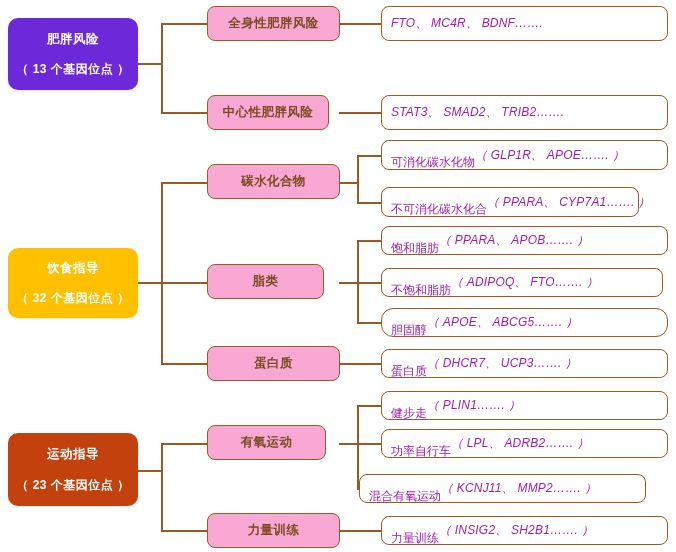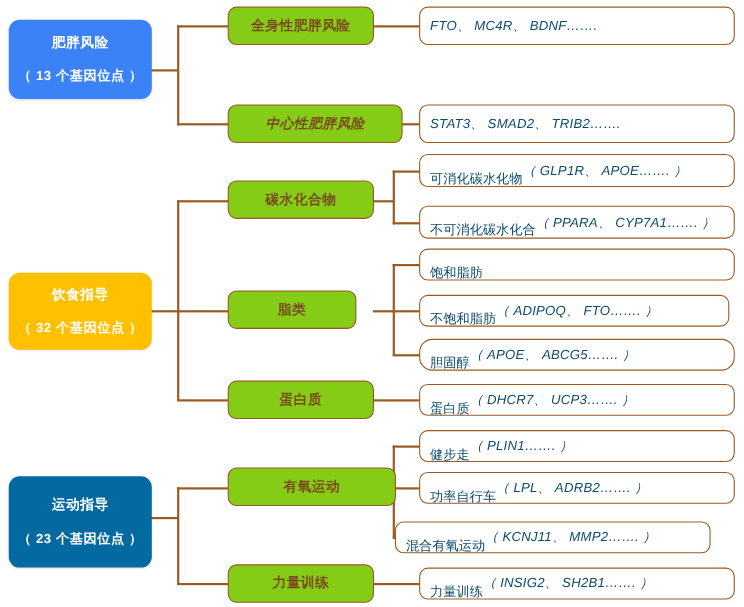--- a/index.html
+++ b/index.html
@@ -45,41 +45,41 @@
     font-size: 12px;
     line-height: 1;
   }
 
   
   .mid-box {
     position: absolute;
     box-sizing: border-box;
     border: 1.6px solid #9C5A22;
     border-radius: 8px;
-    background: #84cc16;
+    background: #f9a8d4;
     display: flex;
     align-items: center;
     justify-content: center;
     color: #7B4A1E;
     font-weight: bold;
     font-size: 12.5px;
     letter-spacing: .4px;
   }
 
   
   .leaf-box {
     position: absolute;
     box-sizing: border-box;
     border: 1.6px solid #9C5A22;
     border-radius: 8px;
     background: #ffffff;
     display: flex;
     align-items: center;
     padding-left: 9px;
-    color: #0c4a6e;
+    color: #a21caf;
     font-size: 12px;
     white-space: nowrap;
   }
   .leaf-box .gene {
     font-style: italic;
     letter-spacing: .2px;
   }
   .leaf-box .zh {
     font-style: normal;
     margin-top: 15px;
@@ -102,30 +102,30 @@
 
   <div class="conn v" style="left:161px; top:23px; height:91px;"></div>
 
   <div class="conn h" style="left:161px; top:23px; width:47px;"></div>
 
   <div class="conn h" style="left:161px; top:112px; width:47px;"></div>
 
   <div class="conn h" style="left:339px; top:23px; width:43px;"></div>
   <div class="conn h" style="left:339px; top:112px; width:43px;"></div>
 
-  <div class="root-box" style="left:8px; top:18px; width:130px; height:72px; background:#3b82f6;">
+  <div class="root-box" style="left:8px; top:18px; width:130px; height:72px; background:#6d28d9;">
     <span class="root-title">肥胖风险</span>
     <span class="root-sub">（ 13 个基因位点 ）</span>
   </div>
 
   <div class="mid-box" style="left:207px; top:6px; width:133px; height:35px;">
     <span>全身性肥胖风险</span>
   </div>
 
-  <div class="mid-box" style="left:207px; top:95px; width:159px; height:35px;font-style:italic;">
+  <div class="mid-box" style="left:207px; top:95px; width:122px; height:35px;">
     <span>中心性肥胖风险</span>
   </div>
 
   <div class="leaf-box" style="left:381px; top:6px; width:287px; height:35px;">
     <span class="gene">FTO、 MC4R、 BDNF…….</span>
   </div>
 
   <div class="leaf-box" style="left:381px; top:95px; width:287px; height:35px;">
     <span class="gene">STAT3、 SMAD2、 TRIB2…….</span>
   </div>
@@ -148,37 +148,38 @@
 
   <div class="mid-box" style="left:207px; top:164px; width:133px; height:35px;">
     <span>碳水化合物</span>
   </div>
 
   <div class="leaf-box" style="left:381px; top:140px; width:287px; height:30px;">
     <span class="zh">可消化碳水化物</span>
       <span class="gene">（ GLP1R、 APOE……. ）</span>
   </div>
 
-  <div class="leaf-box" style="left:381px; top:187px; width:287px; height:30px;">
+  <div class="leaf-box" style="left:381px; top:187px; width:258px; height:30px;">
     <span class="zh">不可消化碳水化合</span>
       <span class="gene">（ PPARA、 CYP7A1……. ）</span>
   </div>
 
   <div class="conn h" style="left:339px; top:282px; width:19px;"></div>
   <div class="conn v" style="left:357px; top:240px; height:83px;"></div>
   <div class="conn h" style="left:357px; top:240px; width:25px;"></div>
   <div class="conn h" style="left:357px; top:282px; width:25px;"></div>
   <div class="conn h" style="left:357px; top:322px; width:25px;"></div>
 
   <div class="mid-box" style="left:207px; top:264px; width:117px; height:35px;">
     <span>脂类</span>
   </div>
 
   <div class="leaf-box" style="left:381px; top:226px; width:287px; height:29px;">
     <span class="zh">饱和脂肪</span>
+      <span class="gene">（ PPARA、 APOB……. ）</span>
   </div>
 
   <div class="leaf-box" style="left:381px; top:268px; width:282px; height:29px;">
     <span class="zh">不饱和脂肪</span>
       <span class="gene">（ ADIPOQ、 FTO……. ）</span>
   </div>
 
   <div class="leaf-box" style="left:381px; top:308px; width:287px; height:29px;border-radius:12px;">
     <span class="zh">胆固醇</span>
       <span class="gene">（ APOE、 ABCG5……. ）</span>
@@ -193,32 +194,32 @@
   <div class="leaf-box" style="left:381px; top:349px; width:287px; height:29px;">
     <span class="zh">蛋白质</span>
       <span class="gene">（ DHCR7、 UCP3……. ）</span>
   </div>
 
   <div class="conn h" style="left:137px; top:470px; width:25px;"></div>
   <div class="conn v" style="left:161px; top:443px; height:88px;"></div>
   <div class="conn h" style="left:161px; top:443px; width:47px;"></div>
   <div class="conn h" style="left:161px; top:530px; width:47px;"></div>
 
-  <div class="root-box" style="left:8px; top:433px; width:130px; height:83px; background:#0369a1;">
+  <div class="root-box" style="left:8px; top:433px; width:130px; height:73px; background:#c2410c;">
     <span class="root-title">运动指导</span>
     <span class="root-sub">（ 23 个基因位点 ）</span>
   </div>
 
   <div class="conn h" style="left:339px; top:443px; width:19px;"></div>
   <div class="conn v" style="left:357px; top:405px; height:84px;"></div>
   <div class="conn h" style="left:357px; top:405px; width:25px;"></div>
   <div class="conn h" style="left:357px; top:443px; width:25px;"></div>
   <div class="conn h" style="left:357px; top:488px; width:25px;"></div>
 
-  <div class="mid-box" style="left:207px; top:425px; width:153px; height:35px;">
+  <div class="mid-box" style="left:207px; top:425px; width:119px; height:35px;">
     <span>有氧运动</span>
   </div>
 
   <div class="leaf-box" style="left:381px; top:391px; width:287px; height:29px;">
     <span class="zh">健步走</span>
       <span class="gene">（ PLIN1……. ）</span>
   </div>
 
   <div class="leaf-box" style="left:381px; top:429px; width:287px; height:29px;">
     <span class="zh">功率自行车</span>

